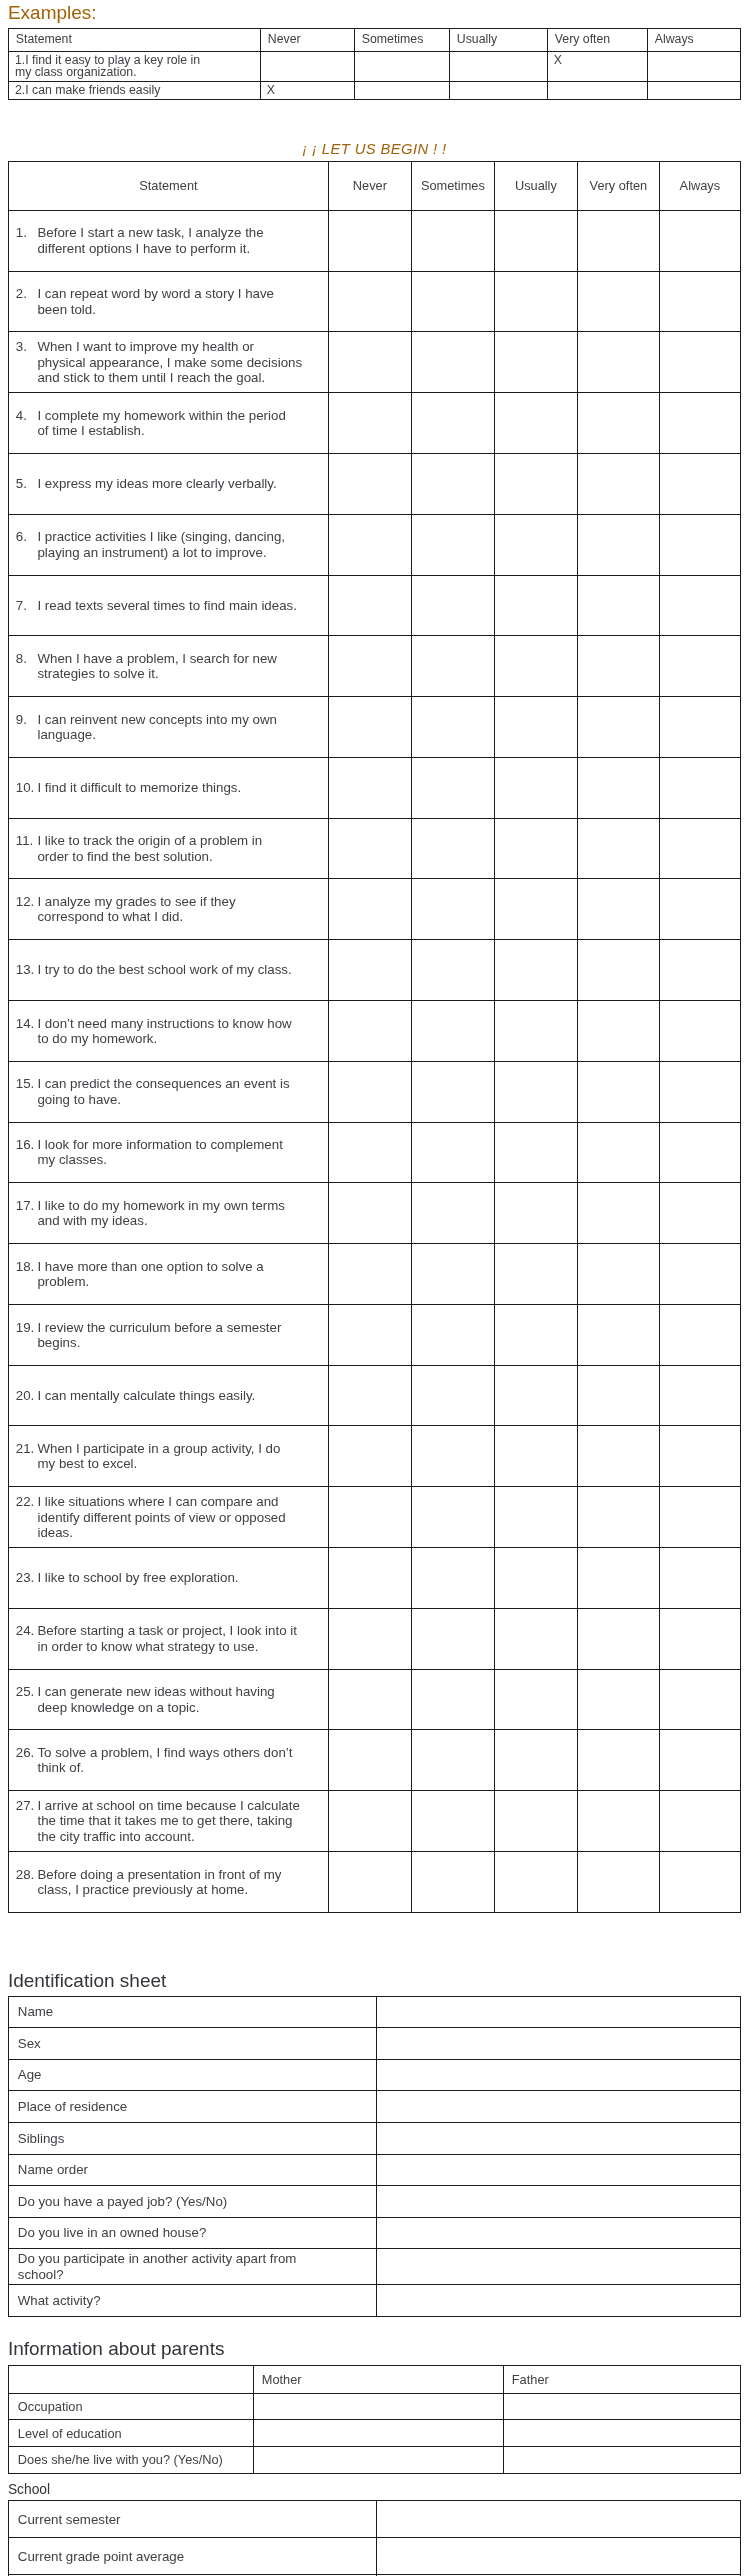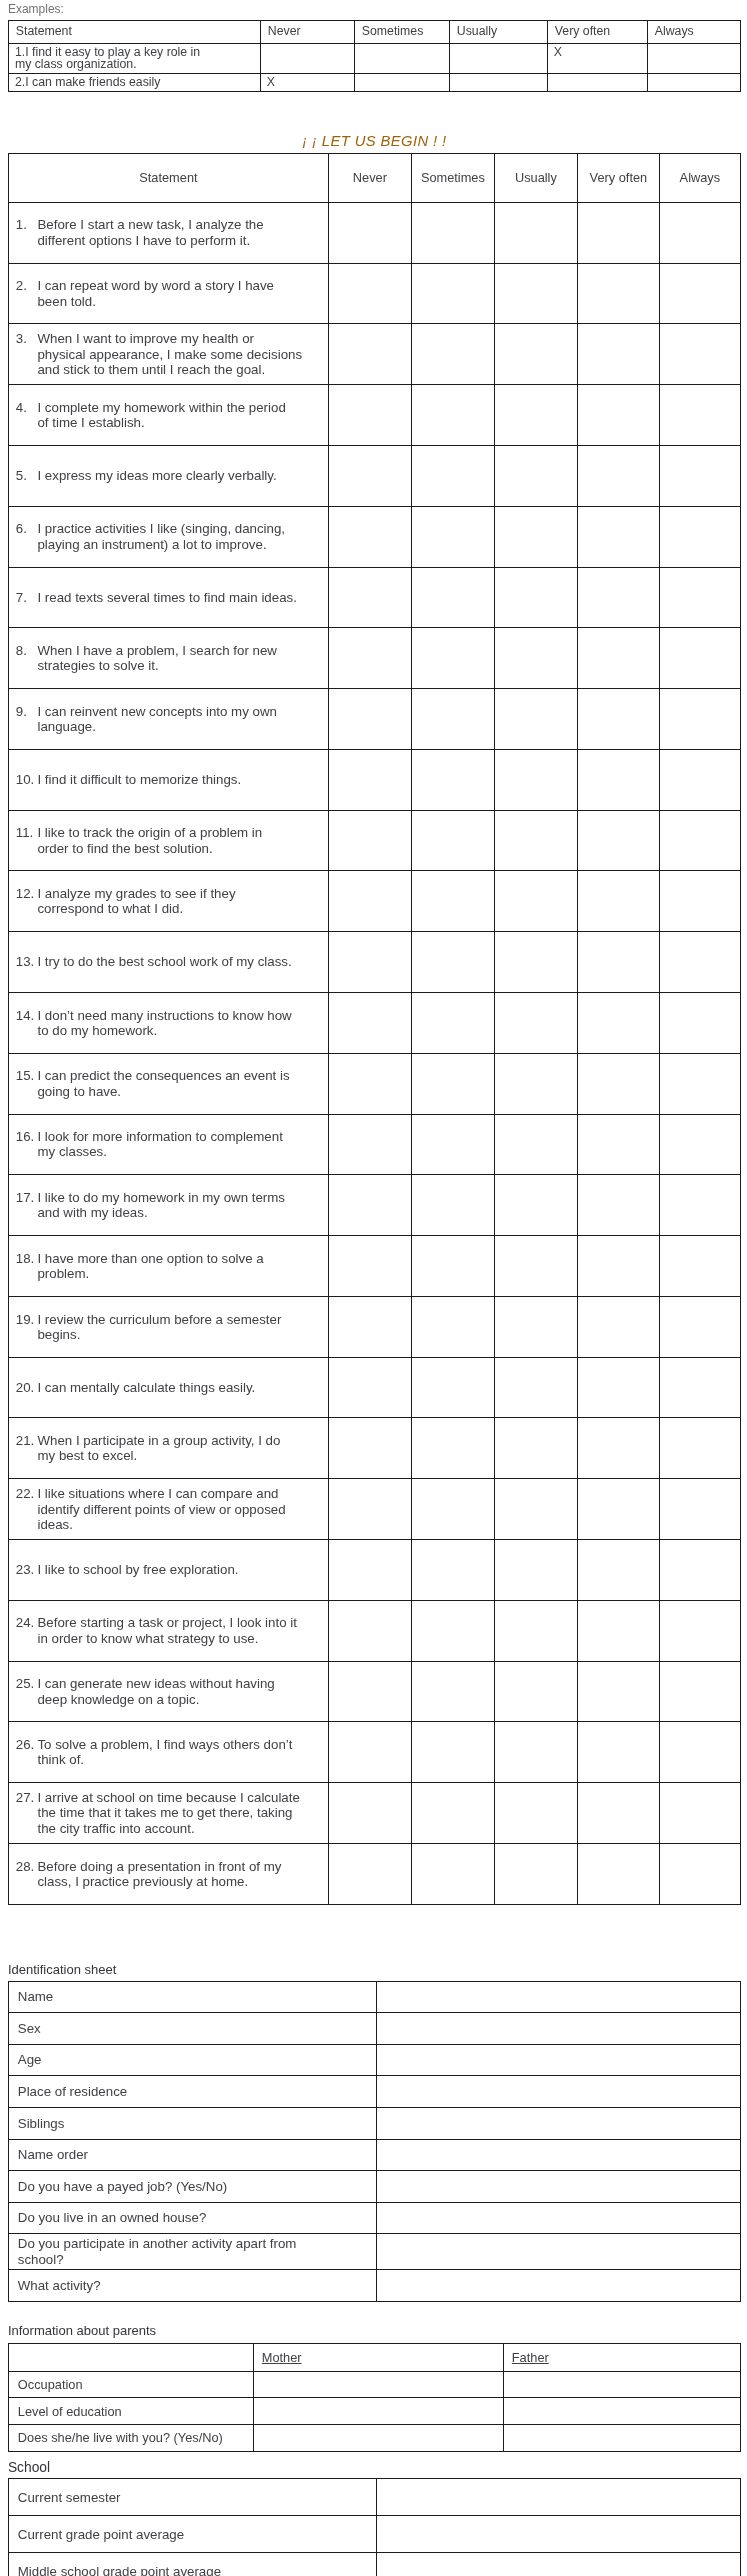--- a/index.html
+++ b/index.html
@@ -9,21 +9,21 @@
     background: #ffffff;
     font-family: "Liberation Sans", sans-serif;
     color: #3f4145;
   }
   .page { padding: 2px 5.9px 0 7.9px; width: 733px; }
 
   table { border-collapse: collapse; table-layout: fixed; width: 733px; }
   th, td { border: 1px solid #1c1c1c; overflow: hidden; }
 
   
-  .h-examples { font-size: 12px; margin: 0 0 3.9px 0; color: #737373; }
+  .h-examples { font-size: 19px; margin: 0 0 3.9px 0; color: #a16207; }
   .ex-table { font-size: 12.3px; line-height: 12.8px; }
   .ex-table th { height: 19.7px; text-align: left; font-weight: normal; padding: 1px 6.9px; vertical-align: middle; }
   .ex-table td { vertical-align: top; padding: 2px 6px; white-space: pre-line; }
   .ex-table td.ex-mark { font-size: 12.3px; padding: 2px 5.9px; }
 
   
   .begin-title {
     margin-top: 41px; margin-bottom: 3.9px;
     text-align: center; font-style: italic; font-size: 14.8px;
     letter-spacing: 0.4px; color: #a16207;
@@ -32,33 +32,33 @@
   
   .q-table { font-size: 13.3px; line-height: 15.3px; }
   .q-table th { height: 48px; font-weight: normal; font-size: 12.8px; text-align: center; vertical-align: middle; padding: 0 2px; }
   .q-table td { height: 46px; vertical-align: middle; }
   .q-statement { padding: 6.9px 5.9px 6.9px 6.9px; }
   .q-statement .stmt-flex { display: flex; }
   .q-statement .num { width: 21.7px; flex: 0 0 21.7px; }
   .q-statement .txt { white-space: pre-line; flex: 1; }
 
   
-  .h-section { font-size: 13px; color: #33353a; }
+  .h-section { font-size: 19px; color: #33353a; }
   .h-id      { margin: 57px 0 3.9px 0; }
   .h-parents { margin: 21.7px 0 4.9px 0; }
   .h-school  { margin: 8.9px 0 3px 0; font-size: 13.8px; }
 
   
   .id-table { font-size: 13.3px; line-height: 15.3px; }
   .id-table td { height: 26.6px; vertical-align: middle; }
   .id-table td.lbl { padding: 2px 7.9px 2px 8.9px; white-space: pre-line; margin-top: 19px; }
 
   
   .par-table { font-size: 12.8px; }
-  .par-table th { height: 24.6px; font-weight: normal; text-align: left; vertical-align: middle; padding: 1px 7.9px; text-decoration: underline; }
+  .par-table th { height: 24.6px; font-weight: normal; text-align: left; vertical-align: middle; padding: 1px 7.9px; }
   .par-table td { height: 23.6px; vertical-align: middle; }
   .par-table td.lbl { padding: 1px 7.9px 1px 8.9px; }
 
   
   .school-table { font-size: 13.3px; }
   .school-table td { height: 32px; vertical-align: middle; }
   .school-table td.lbl { padding: 2px 7.9px 2px 8.9px; }
 </style>
 </head>
 <body>

